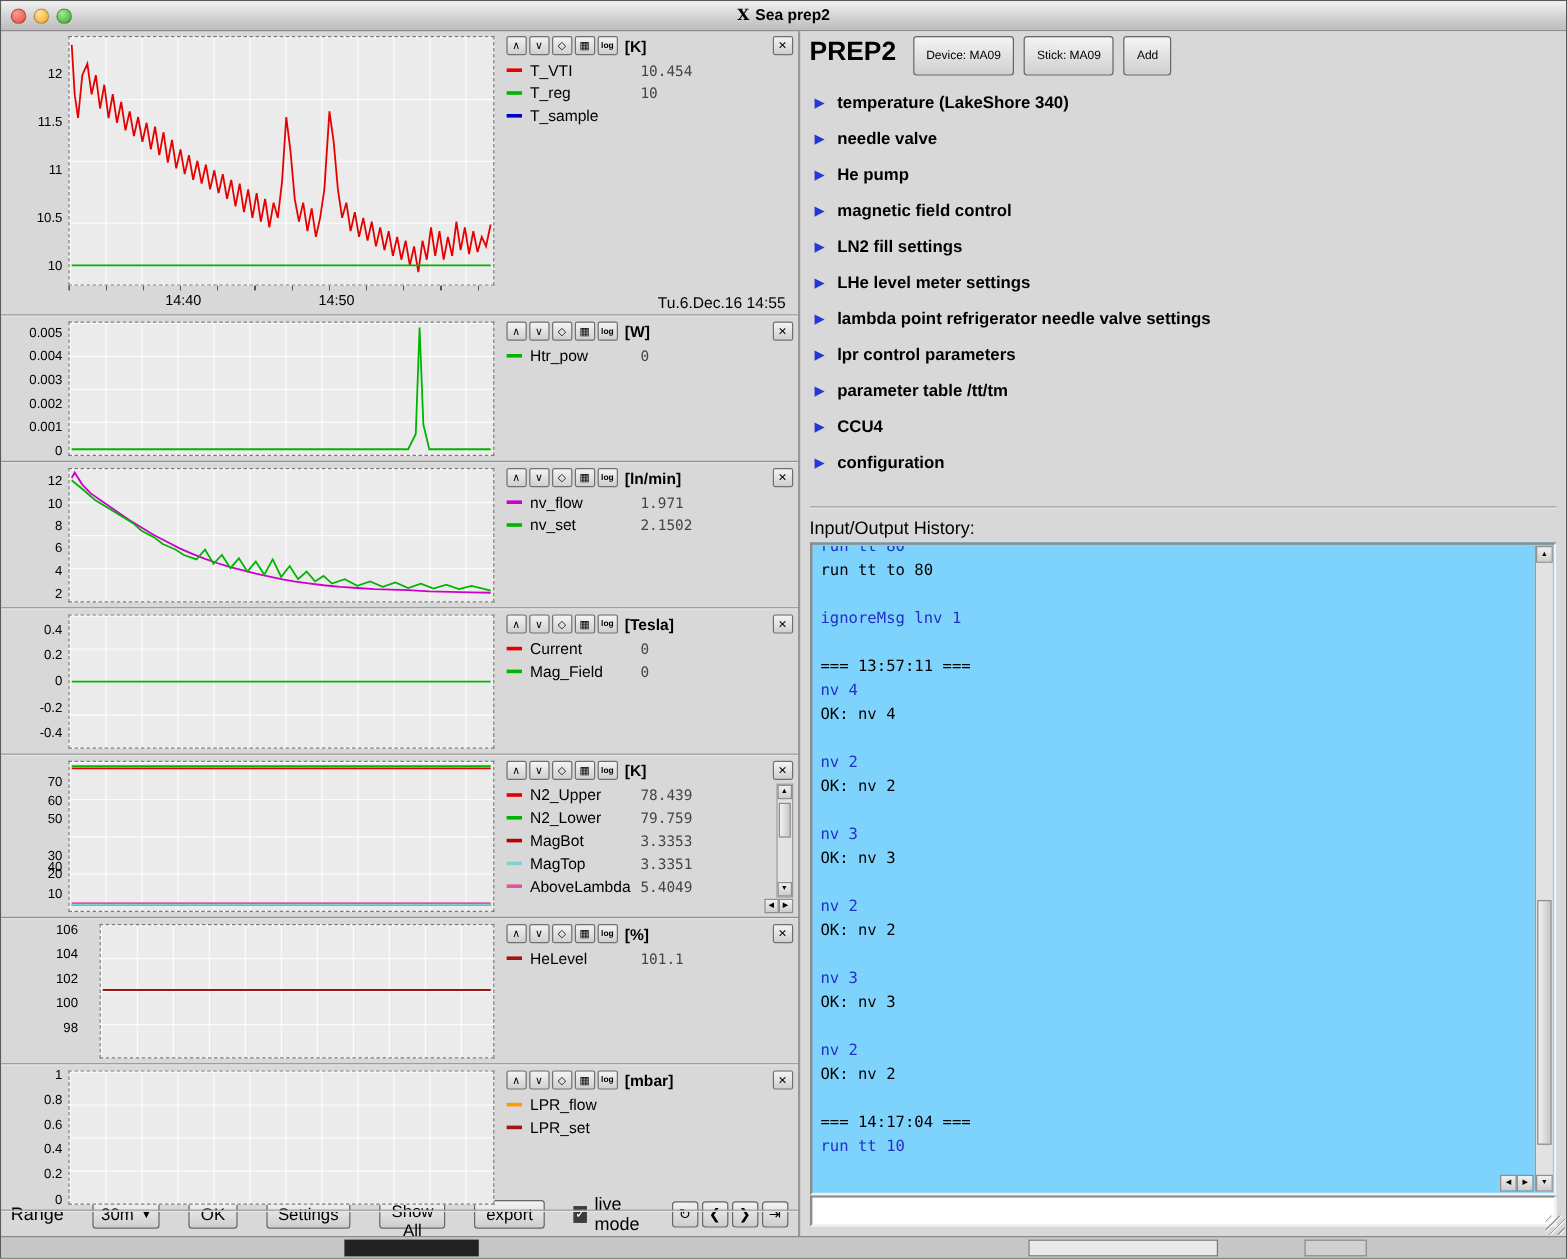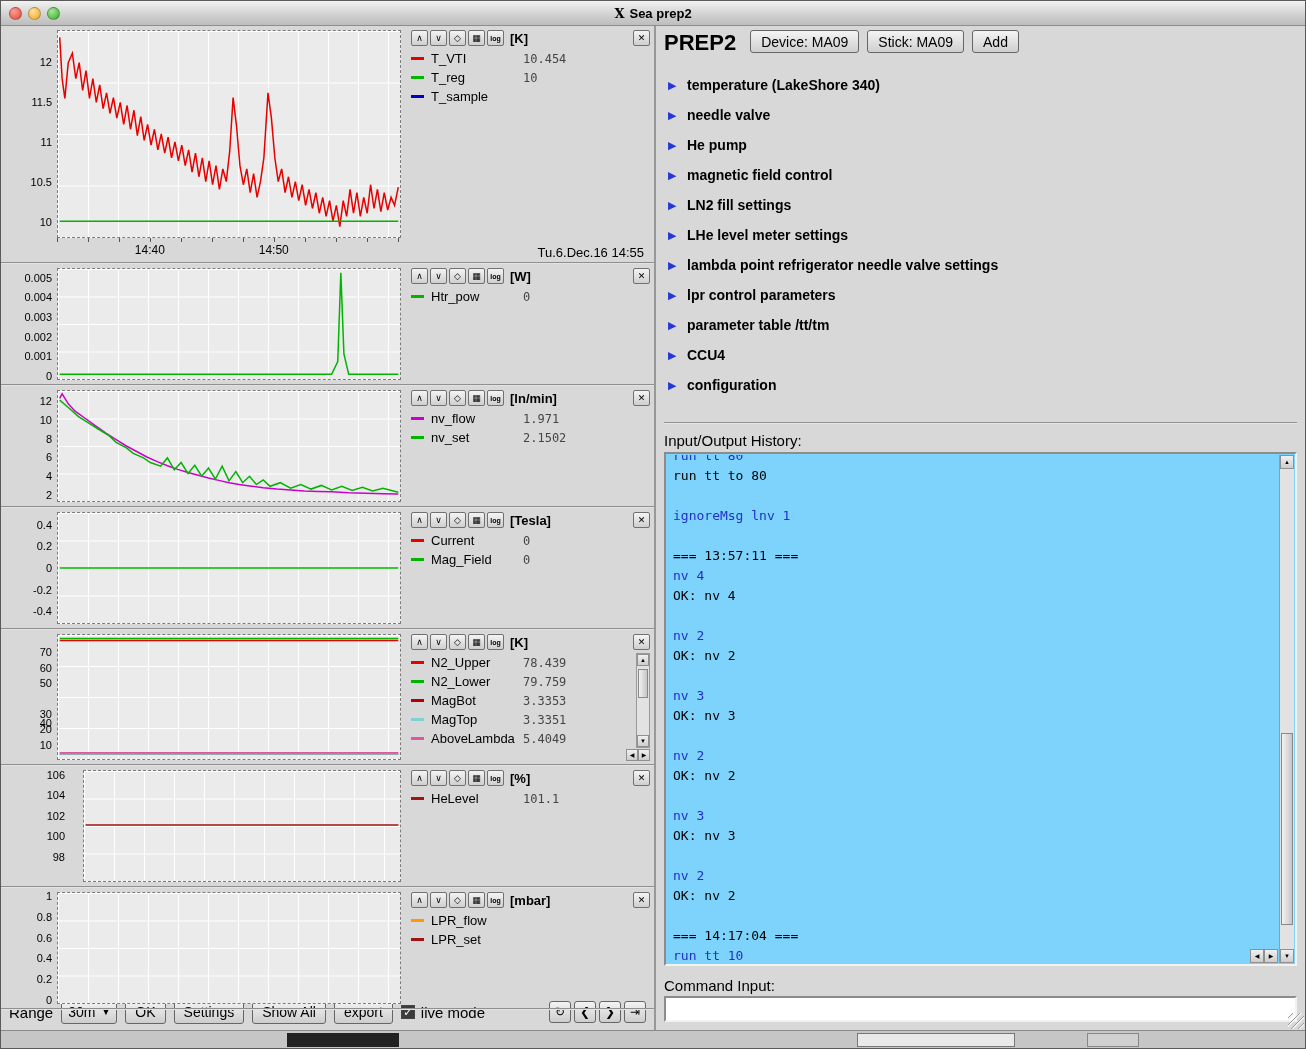--- a/index.html
+++ b/index.html
@@ -51,38 +51,38 @@
   .sname{min-width:92px}
   .sval{font-family:"DejaVu Sans Mono",monospace;font-size:12px;color:#454545}
   .lvscroll{flex:0 0 14px;display:flex;flex-direction:column;background:#e2e2e2;border:1px solid #999;margin-left:2px}
   .ssbtn{width:12px;height:12px;font-size:6px;line-height:11px;text-align:center;border:1px solid #909090;
     background:linear-gradient(#f0f0f0,#cdcdcd);padding:0}
   .ltrough{flex:1;position:relative}
   .lthumb{position:absolute;left:1px;right:1px;top:5%;height:42%;background:linear-gradient(90deg,#f2f2f2,#c6c6c6);border:1px solid #888}
   .lhmini{display:flex;justify-content:flex-end;height:13px;margin-top:1px}
 
   
-  .controls-row{flex:0 0 36px;display:flex;align-items:center;padding:0 8px;gap:8px;font-size:15px}
+  .controls-row{flex:0 0 36px;display:flex;align-items:center;padding:0 8px;gap:24px;font-size:15px}
   .tkbtn{height:24px;padding:0 9px;font-size:14px;border:1px solid #666;border-radius:3px;
     background:linear-gradient(#f3f3f3,#cdcdcd);font-family:inherit}
   .dropdown{height:24px;display:inline-flex;align-items:center;gap:6px;padding:0 6px;border:1px solid #666;
     border-radius:3px;background:linear-gradient(#f3f3f3,#cdcdcd);font-size:14px}
   .dd-arrow{font-size:9px}
   .checkbox{display:inline-flex;align-items:center;gap:6px;font-size:15px}
   .cb{width:14px;height:14px;border:1px solid #444;background:#3c3c3c;color:#fff;font-size:11px;
     line-height:13px;text-align:center;font-weight:bold}
   .navgroup{margin-left:auto;display:flex;gap:3px}
   .navbtn{width:22px;height:22px;font-size:12px;line-height:19px;text-align:center;border:1px solid #666;
     border-radius:3px;background:linear-gradient(#f3f3f3,#cdcdcd);padding:0}
 
   
   .right-pane{flex:1;display:flex;flex-direction:column;padding:4px 8px 8px 8px;position:relative;background:#d8d8d8;min-width:0}
   .rp-header{flex:0 0 40px;display:flex;align-items:flex-start;gap:8px}
   .rp-title{font-size:22px;font-weight:bold;margin-right:6px}
-  .hbtn{height:23px;padding:0 10px;font-size:14px;border:1px solid #666;border-radius:3px;
+  .hbtn{height:33px;padding:0 10px;font-size:10px;border:1px solid #666;border-radius:3px;
     background:linear-gradient(#f4f4f4,#cfcfcf);font-family:inherit}
   .tree{flex:0 0 330px}
   .titem{height:30px;display:flex;align-items:center;gap:9px;font-weight:bold;font-size:14px;padding-left:4px}
   .tarrow{color:#2438d6;font-size:11px;width:10px}
   .io-label{margin-top:22px;border-top:2px groove #e6e6e6;padding-top:8px;font-size:15px;flex:0 0 30px}
   .io-box{flex:1;position:relative;background:#7dd3fc;border:2px solid;border-color:#8c8c8c #f2f2f2 #f2f2f2 #8c8c8c;min-height:0}
   .io-content{position:absolute;inset:1px 18px 1px 7px;overflow:hidden;
     font-family:"DejaVu Sans Mono",monospace;font-size:13px;line-height:20px;white-space:pre}
   .line.cmd{color:#2230c8}
   .line.res{color:#000}
@@ -539,21 +539,20 @@
             <div class="thumb"></div>
           </div>
           <button class="sbtn">▼</button>
         </div>
         <div class="hmini">
           <button class="sbtn">◀</button>
           <button class="sbtn">▶</button>
         </div>
       </div>
 
-      <div class="ci-label">Command Input:</div>
       <input class="ci-input" value="" style="">
 
       <div class="resize-grip"></div>
     </div>
   </div>
 
   <div class="bottomstrip">
     <span class="frag1"></span>
     <span class="frag2"></span>
     <span class="frag3"></span>

